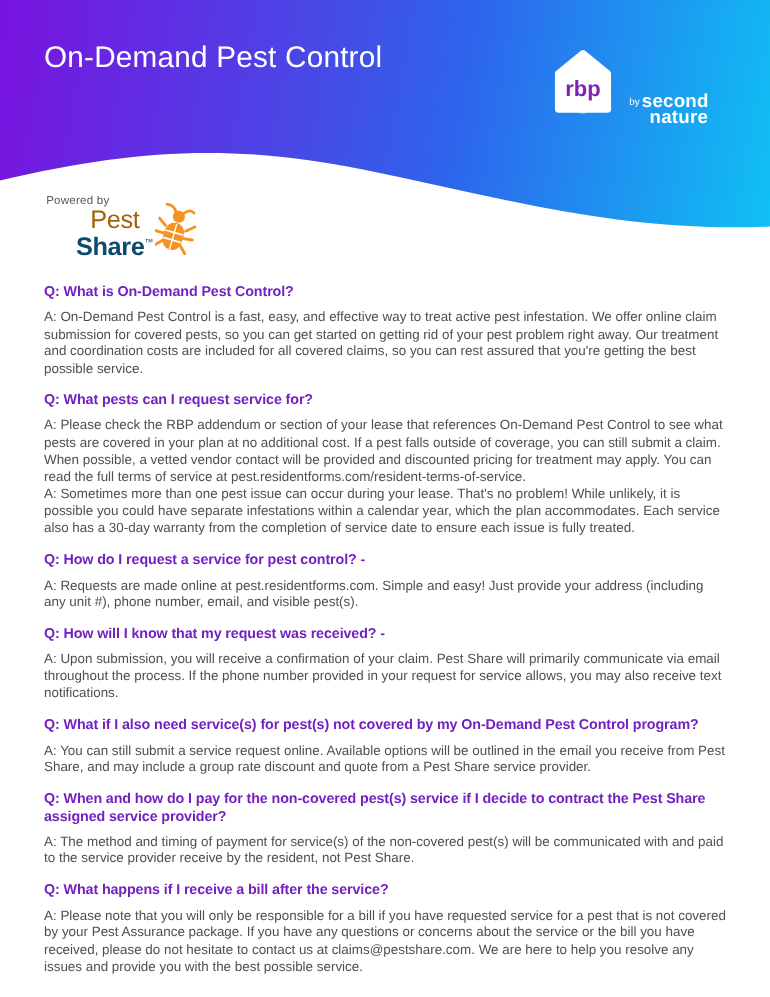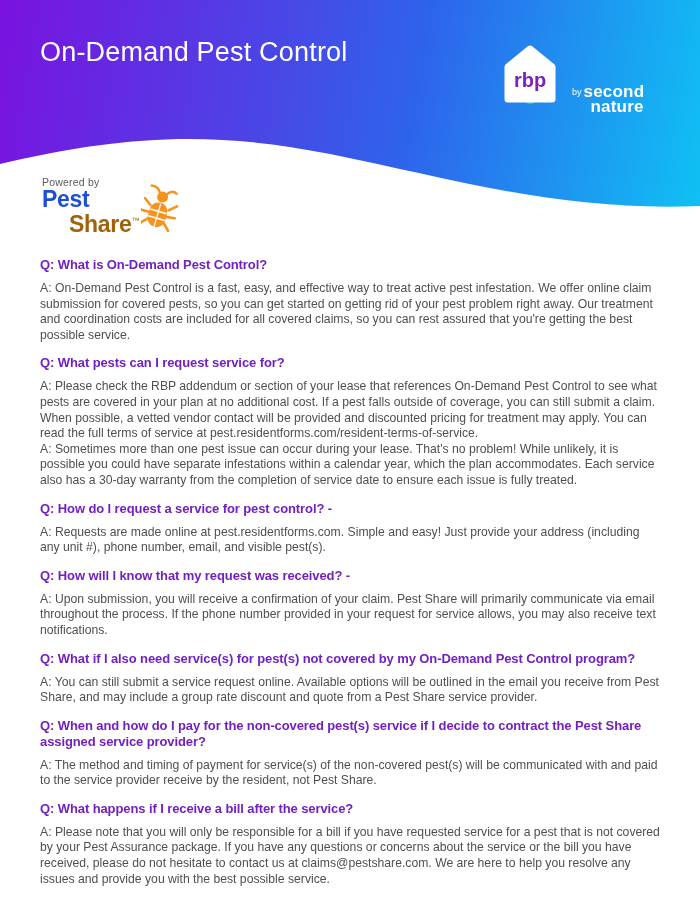--- a/index.html
+++ b/index.html
@@ -21,22 +21,22 @@
   .rbp-badge { width:64px; height:74px; display:block; }
   .rbp-text { font:700 20px "Liberation Sans", sans-serif; fill:#7c22b5; }
   .sn-block { display:flex; align-items:flex-start; margin-left:10px; margin-top:6px; }
   .sn-by { color:#ffffff; font-size:9px; font-weight:400; margin-top:3px; margin-right:2px; }
   .sn-name { color:#ffffff; font-weight:700; font-size:17px; line-height:15px; letter-spacing:0.2px; }
   .sn-name .l2 { padding-left:7px; }
 
   
   .pestshare { position:absolute; left:42px; top:176px; width:150px; height:62px; z-index:5; }
   .ps-powered { font-size:10.5px; color:#58595b; letter-spacing:0.2px; }
-  .ps-word1 { font-size:23px; font-weight:700; color:#1d4ed8; line-height:22px; letter-spacing:-0.3px; }
-  .ps-word2 { font-size:23px; font-weight:800; color:#a16207; line-height:22px; letter-spacing:-0.3px; padding-left:27px; }
+  .ps-word1 { font-size:23px; font-weight:400; color:#a16207; line-height:22px; letter-spacing:-0.3px;margin-left:40px; }
+  .ps-word2 { font-size:23px; font-weight:800; color:#0c4a6e; line-height:22px; letter-spacing:-0.3px; padding-left:27px; }
   .ps-tm { font-size:8px; font-weight:400; vertical-align:super; }
   .ps-bug { position:absolute; left:99px; top:8px; width:40px; height:48px; }
 
   
   .faq-wrap { padding:13px 40px 0 40px; }
   .faq-q {
     color:#7220bf; font-size:13px; font-weight:700; line-height:16px;
     letter-spacing:-0.1px; margin:12px 0 8px 0;
   }
   .faq:first-child .faq-q { margin-top:4px; }

